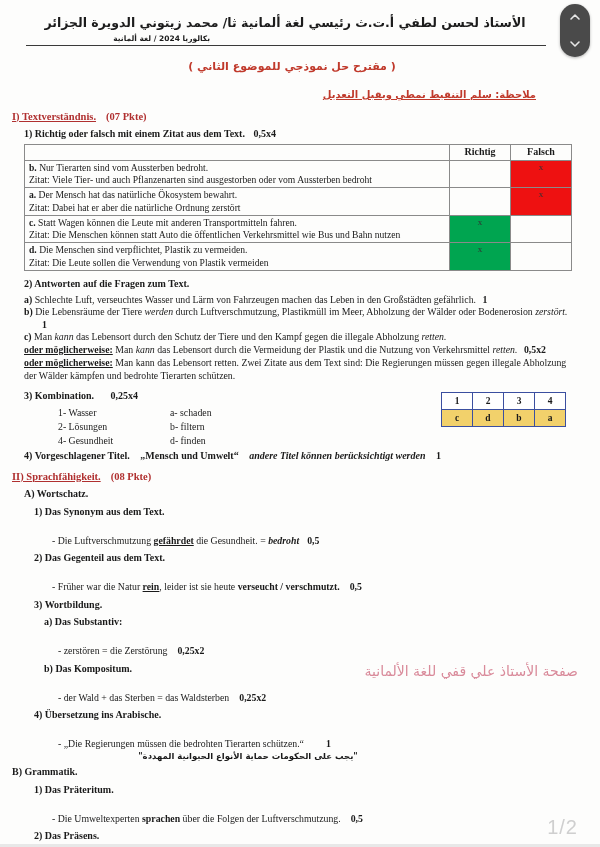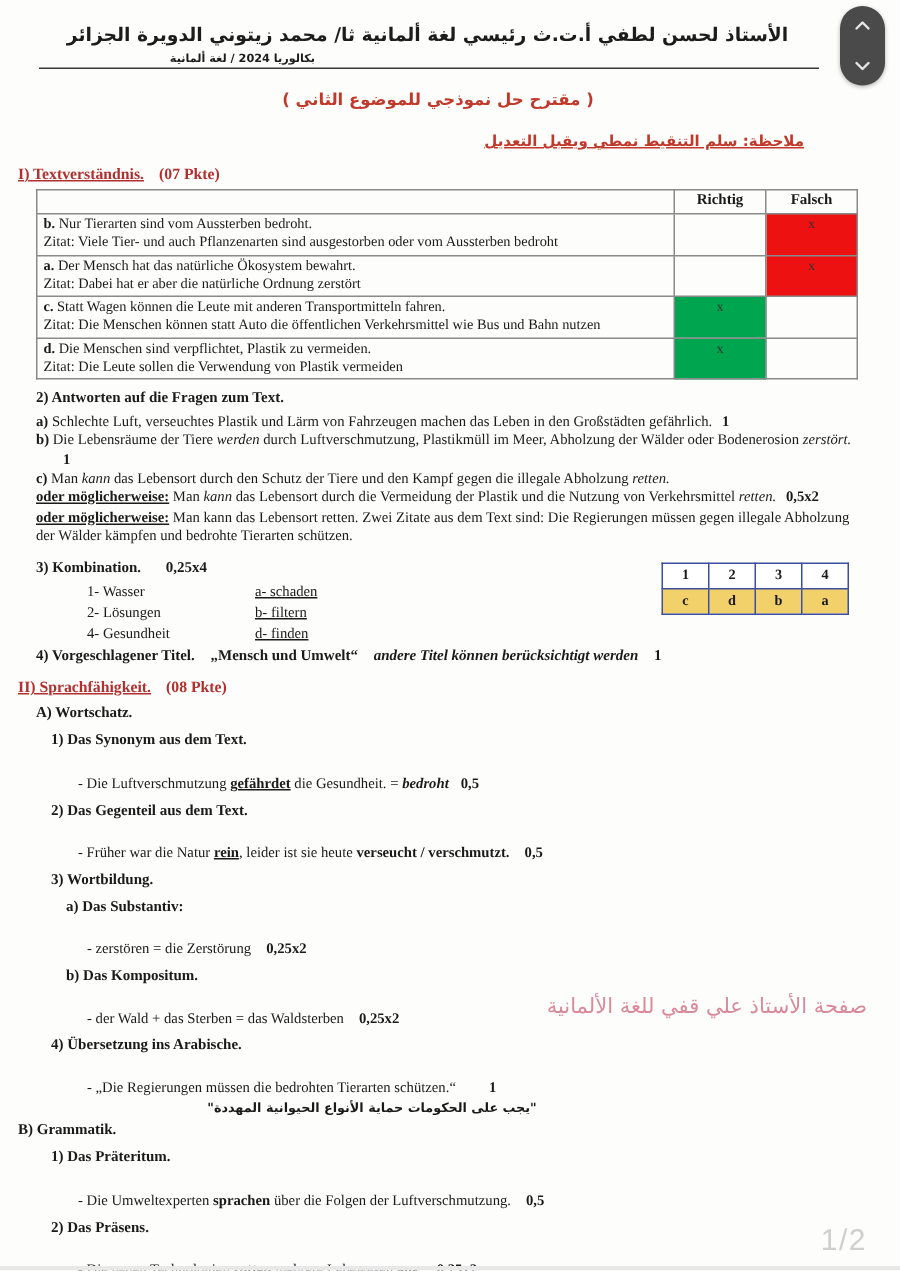--- a/index.html
+++ b/index.html
@@ -174,21 +174,21 @@
     position: relative;
     margin-top: 2px;
   }
   .komb-cols {
     margin-left: 46px;
     font-size: 9.8px;
     line-height: 1.42;
   }
   .komb-row { display: flex; }
   .komb-left { width: 112px; }
-  .komb-right { width: 110px; text-decoration: underline; }
+  .komb-right { width: 110px; }
 
   table.kt {
     position: absolute;
     right: 8px;
     top: 2px;
     border-collapse: collapse;
     font-size: 9.5px;
   }
   table.kt td {
     border: 1px solid #3b4fa0;
@@ -261,20 +261,24 @@
     <div class="doc-title">( مقترح حل نموذجي للموضوع الثاني )</div>
     <div class="note-line">ملاحظة: سلم التنقيط نمطي ويقبل التعديل</div>
   </div>
 
   <div class="body-zone">
 
     <div class="sec-head">
       <span class="u">I) Textverständnis.</span><span class="pts">(07 Pkte)</span>
     </div>
 
+    <div class="q-head">
+      <span>1) Richtig oder falsch mit einem Zitat aus dem Text.</span>
+      <span style="margin-left:6px">0,5x4</span>
+    </div>
 
     <table class="rf">
       <tbody>
           <tr>
         <td style="border:1px solid #8a8a8a"></td>
         <th>Richtig</th>
         <th>Falsch</th>
       </tr>
       <tr>
         <td class="stmt">
@@ -312,21 +316,21 @@
         <td class="mark green">x</td>
         <td class="mark"></td>
       </tr>
     </tbody>
       </table>
 
     <div class="q-head" style="margin-top:7px">2) Antworten auf die Fragen zum Text.</div>
 
     <div class="hang">
       <b>a)</b>
-      <span>Schlechte Luft, verseuchtes Plastik und Lärm von Fahrzeugen machen das Leben in den Großstädten gefährlich.</span>
+      <span>Schlechte Luft, verseuchtes Wasser und Lärm von Fahrzeugen machen das Leben in den Großstädten gefährlich.</span>
       <b style="margin-left:4px">1</b>
     </div>
 
     <div class="hang">
       <b>b)</b>
       <span>Die Lebensräume der Tiere </span><i>werden</i><span> durch Luftverschmutzung, Plastikmüll im Meer, Abholzung der Wälder oder Bodenerosion </span><i>zerstört.</i>
       <b style="margin-left:4px">1</b>
     </div>
 
     <div class="hang">

